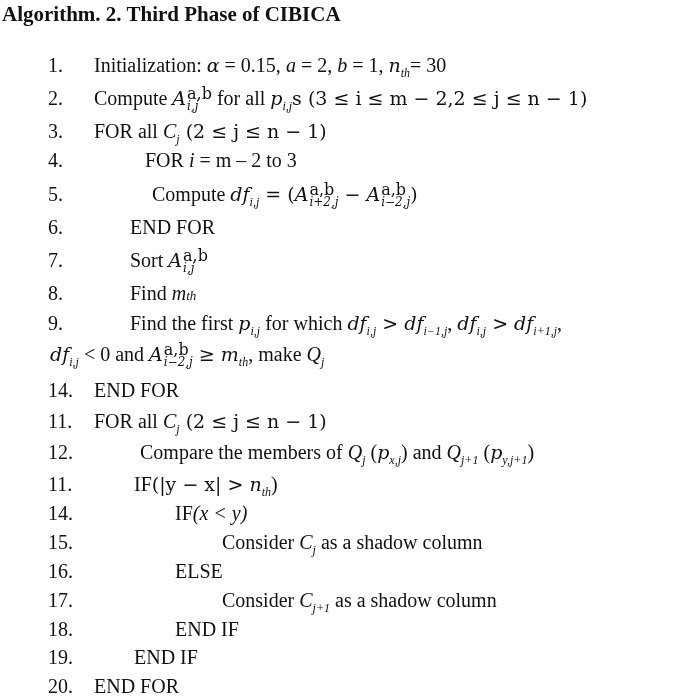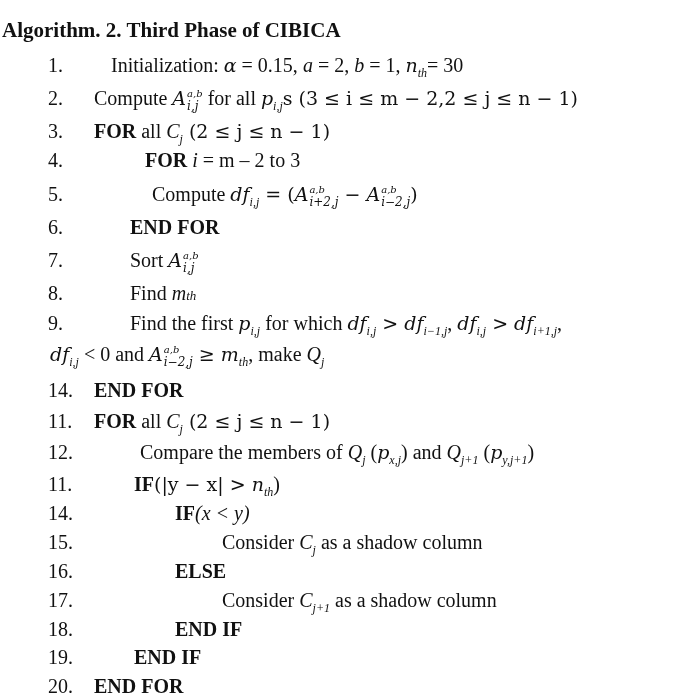--- a/index.html
+++ b/index.html
@@ -3,45 +3,45 @@
 <meta charset="utf-8">
 <style>
   html, body { margin: 0; padding: 0; background: #ffffff; }
   body {
     width: 685px; height: 700px; position: relative; overflow: hidden;
     font-family: "Liberation Serif", "DejaVu Serif", serif;
     color: #111111;
   }
   .title {
     position: absolute; left: 2px; top: 2px;
-    font-weight: bold; font-size: 21px; white-space: nowrap; margin-top: 16px;
+    font-weight: bold; font-size: 21px; white-space: nowrap;
   }
   .line {
     position: absolute; left: 0; font-size: 20px; white-space: nowrap;
     height: 28px; line-height: 28px;
   }
   .num { position: absolute; left: 48px; }
   .body { position: absolute; white-space: nowrap; }
-  .kw { font-weight: bold; }
+  .kw { font-weight: normal; }
   .m { font-family: "DejaVu Serif", serif; font-style: italic; font-size: 19px; }
   .it { font-style: italic; }
   sub, sup { font-size: 12px; font-style: italic; }
   .ss { display: inline-block; vertical-align: middle; position: relative; line-height: 12px; margin-left: 1px; }
-  .ss .sp { display: block; font-size: 10px; font-style: italic; font-family: "DejaVu Serif", serif; }
+  .ss .sp { display: block; font-size: 16px; font-family: "DejaVu Serif", serif; }
   .ss .sb { display: block; font-size: 12px; font-style: italic; font-family: "DejaVu Serif", serif; }
   .small { font-size: 13px; font-style: italic; }
 </style>
 </head>
 <body>
 
 <div class="title">Algorithm. 2. Third Phase of CIBICA</div>
 
 <div class="line" style="top:51px">
   <span class="num">1.</span>
-  <span class="body" style="left:111px">
+  <span class="body" style="left:94px">
     <span>Initialization: </span><span class="m">α</span><span> = 0.15, </span><span class="it">a</span><span> = 2, </span><span class="it">b</span><span> = 1, </span><span class="m">n</span><sub>th</sub><span>= 30</span>
   </span>
 </div>
 
 <div class="line" style="top:84px">
   <span class="num">2.</span>
   <span class="body" style="left:94px">
     <span>Compute </span><span class="m">A</span><span class="ss"><span class="sp">a,b</span><span class="sb">i,j</span></span><span> for all </span><span class="m">p</span><sub>i,j</sub><span class="m" style="font-style:normal">s (3 ≤ i ≤ m − 2,2 ≤ j ≤ n − 1)</span>
   </span>
 </div>

